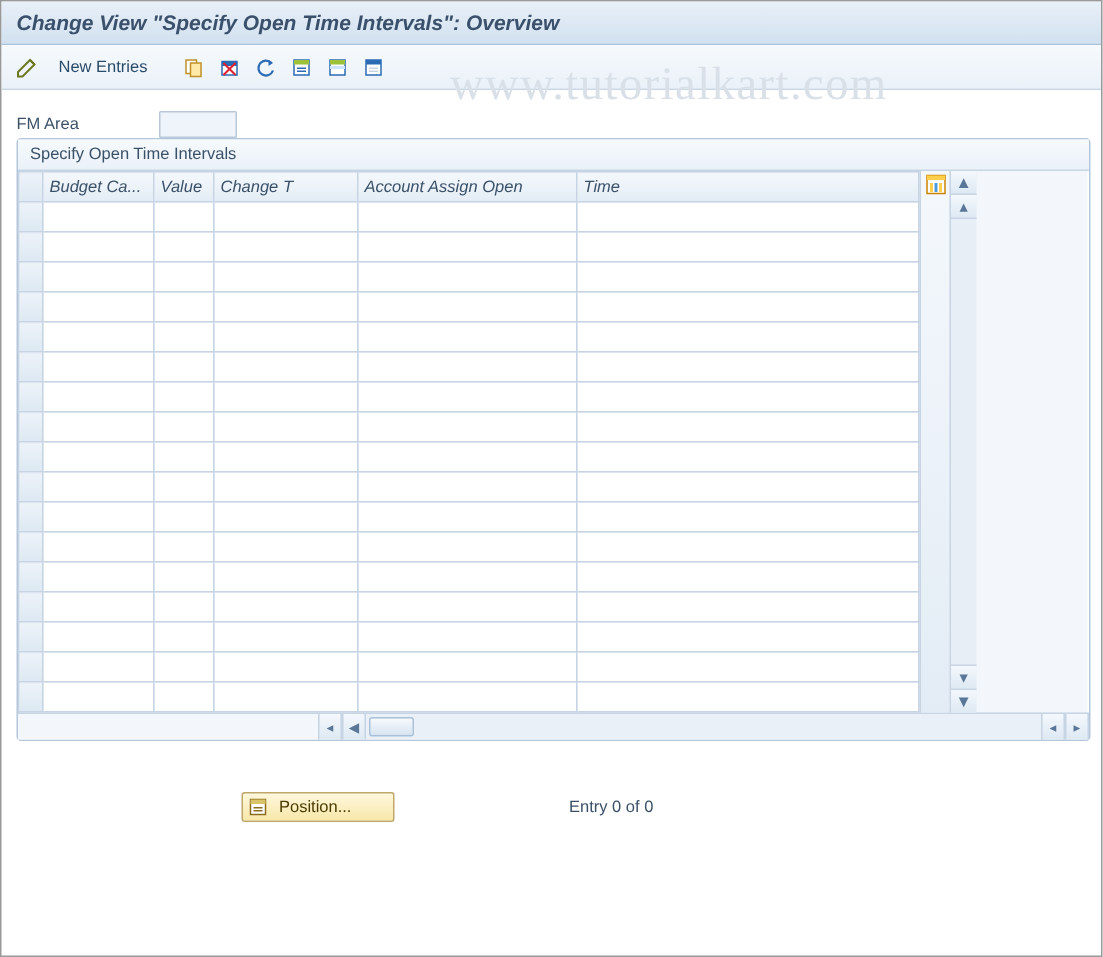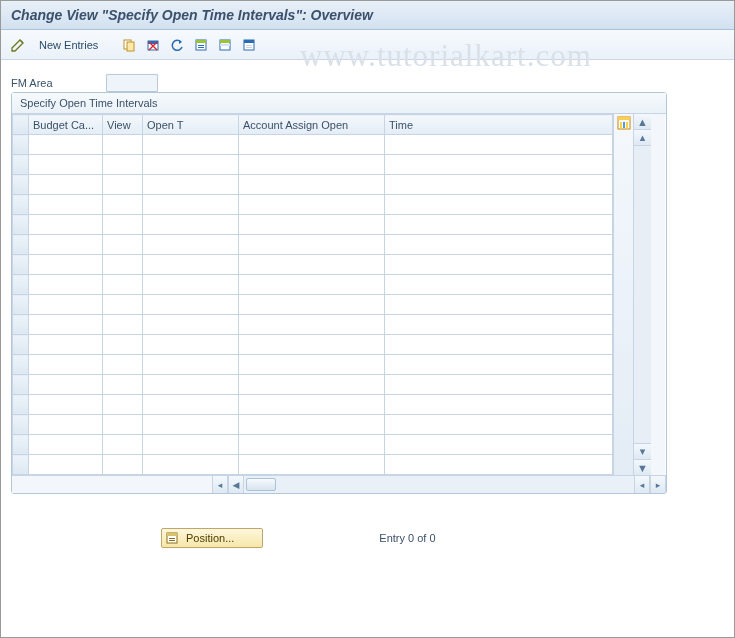--- a/index.html
+++ b/index.html
@@ -77,21 +77,21 @@
   .field-input {
     width: 52px; height: 18px;
     background: #eef4fa;
     border: 1px solid #b8c8d9;
     border-radius: 1px;
   }
   
   .panel {
     border: 1px solid #b4c7da;
     border-radius: 3px;
-    width: 656px;
+    width: 716px;
     background: #f3f7fb;
     box-shadow: inset 0 0 0 1px #fff;
   }
   .panel-title {
     padding: 4px 8px;
     color: #3b5168;
     border-bottom: 1px solid #c6d4e3;
     background: linear-gradient(to bottom,#f6fafd,#eaf1f8);
   }
   
@@ -108,20 +108,21 @@
     height: 20px;
     font-weight: normal;
     text-align: left;
     padding: 2px 4px;
     color: #3b5168;
     overflow: hidden;
     white-space: nowrap;
   }
   .grid th {
     background: linear-gradient(to bottom,#f4f8fc,#e3ecf5);
+    font-style: italic;
   }
   .grid td {
     background: #fff;
   }
   .grid td.rowsel {
     background: linear-gradient(to bottom,#edf3f9,#dde8f2);
     width: 14px;
     padding:0;
   }
   .grid th.rowsel {
@@ -295,22 +296,22 @@
           <col style="width:74px">
           <col style="width:40px">
           <col style="width:96px">
           <col style="width:146px">
           <col style="width:228px">
         </colgroup>
         <thead>
           <tr>
             <th class="rowsel"></th>
             <th>Budget Ca...</th>
-            <th>View</th>
-            <th>Open T</th>
+            <th>Value</th>
+            <th>Change T</th>
             <th>Account Assign Open</th>
             <th>Time</th>
           </tr>
         </thead>
         <tbody id="grid-body">
             <tr>
               <td class="rowsel"></td>
               <td></td>
               <td></td>
               <td></td>

